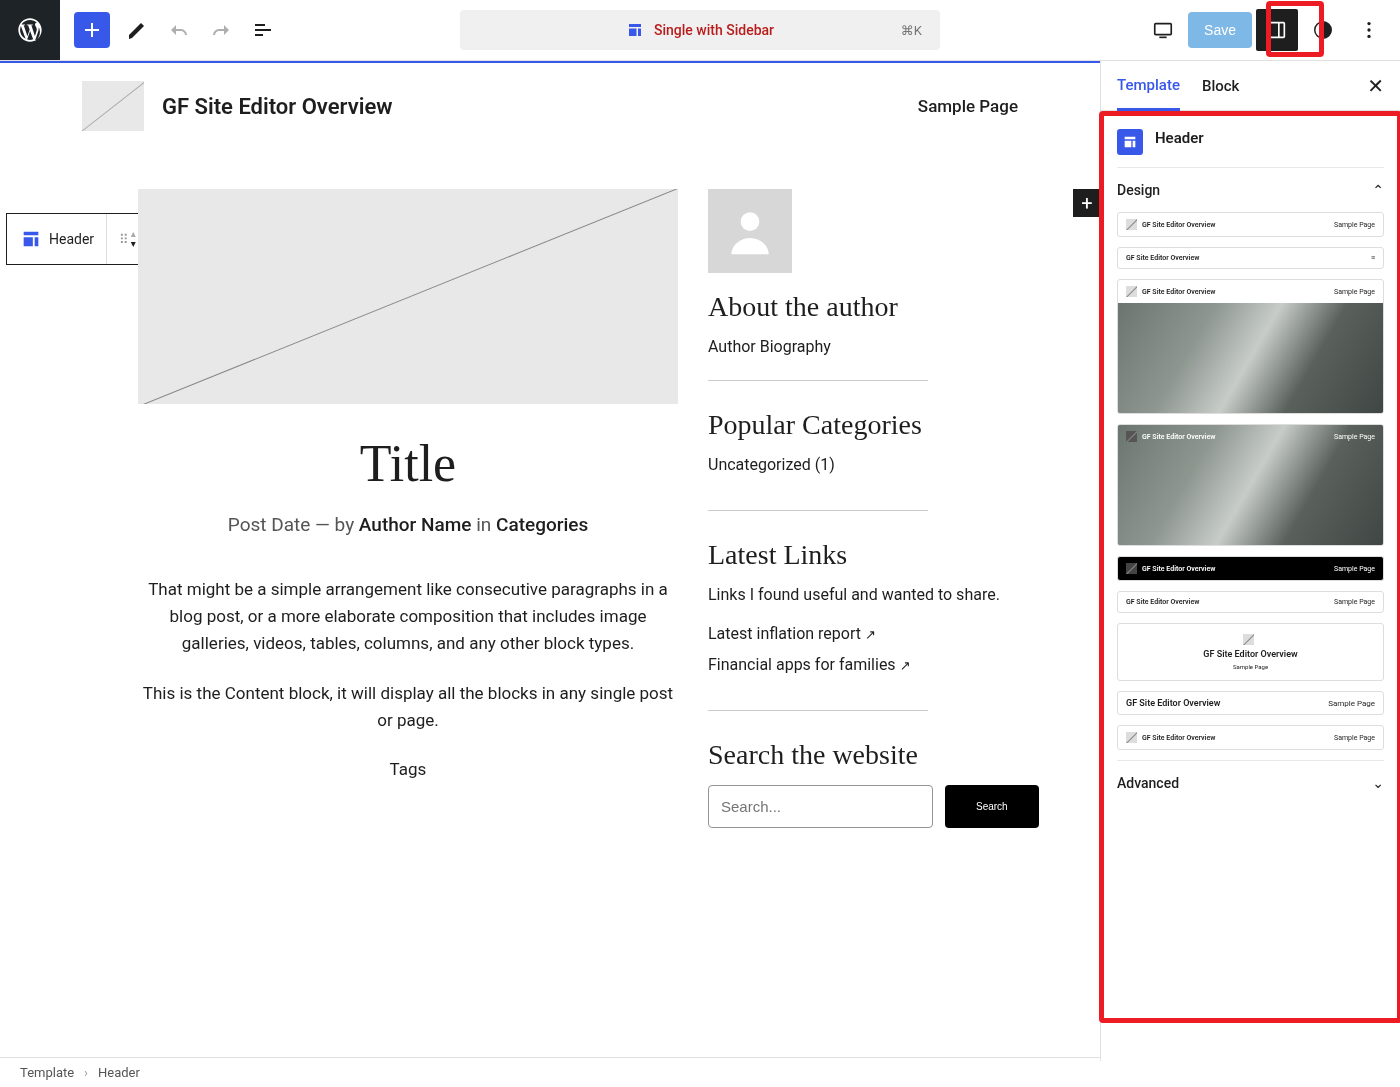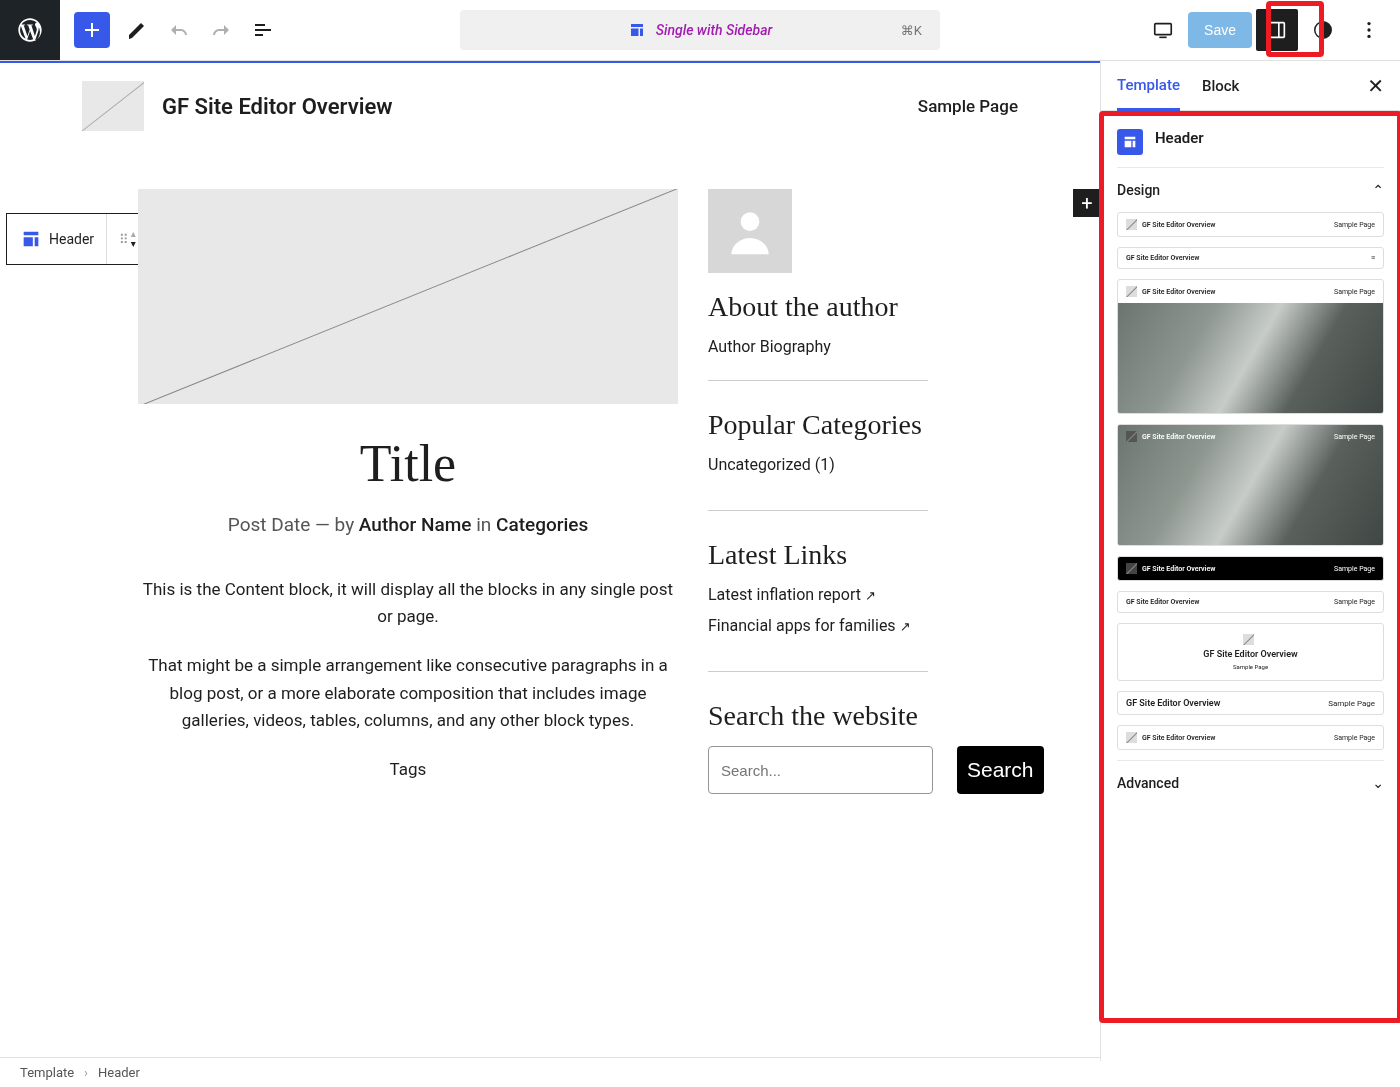--- a/index.html
+++ b/index.html
@@ -7,21 +7,21 @@
 
 
 .topbar { height: 61px; display: flex; align-items: center; border-bottom: 1px solid #e0e0e0; position: relative; }
 .wp-logo { width: 60px; height: 60px; background: #1d2327; display: flex; align-items: center; justify-content: center; }
 .wp-logo svg { fill: #fff; }
 .tool-group { display: flex; align-items: center; gap: 0; padding-left: 8px; }
 .tool-btn { width: 42px; height: 42px; display: flex; align-items: center; justify-content: center; border: none; background: transparent; cursor: pointer; border-radius: 2px; }
 .tool-btn.add { background: #3858e9; color: #fff; width: 36px; height: 36px; margin: 0 6px; border-radius: 4px; }
 .tool-btn svg { width: 24px; height: 24px; }
 .doc-btn { position: absolute; left: 50%; transform: translateX(-50%); background: #f0f0f0; height: 40px; border-radius: 4px; display: flex; align-items: center; padding: 0 18px; gap: 10px; width: 480px; justify-content: center; }
-.doc-btn .label { color: #a21caf; font-weight: 500; font-size: 14px; font-style: italic; }
+.doc-btn .label { color: #b91c1c; font-weight: 500; font-size: 14px; }
 .doc-btn .kbd { position: absolute; right: 18px; color: #757575; font-size: 13px; }
 .right-tools { position: absolute; right: 10px; display: flex; align-items: center; gap: 4px; }
 .save-btn { background: #7eb8e6; color: #fff; padding: 10px 16px; border: none; border-radius: 4px; font-size: 14px; }
 .icon-btn { width: 42px; height: 42px; border: none; background: transparent; display: flex; align-items: center; justify-content: center; cursor: pointer; border-radius: 2px; }
 .icon-btn.pressed { background: #1e1e1e; color: #fff; }
 .red-highlight-1 { position: absolute; border: 5px solid #ed1c24; border-radius: 4px; pointer-events: none; }
 
 
 .main { display: flex; height: 1000px; }
 .canvas-wrap { flex: 1; border-top: 2px solid #3858e9; position: relative; overflow: hidden; }
@@ -54,23 +54,23 @@
 .content-p { font-size: 17px; line-height: 1.6; margin-bottom: 22px; }
 
 .sidebar-col { flex: 1; padding-top: 0px; }
 .avatar { width: 84px; height: 84px; background: #d7d7d7; border-radius: 0; display: flex; align-items: center; justify-content: center; margin-bottom: 18px; }
 .avatar svg { fill: #fff; }
 .sb-h { font-family: Georgia, serif; font-size: 28px; font-weight: 400; margin-bottom: 14px; }
 .sb-p { font-size: 16px; margin-bottom: 20px; }
 .sb-hr { border: none; border-top: 1px solid #ccc; margin: 24px 0 28px; width: 220px; }
 .sb-link { font-size: 16px; display: inline-block; margin-bottom: 12px; }
 .arrow { margin-left: 4px; }
-.search-row { display: flex; gap: 24px; margin-top: 14px; }
+.search-row { display: flex; gap: 12px; margin-top: 14px; }
 .search-input { flex: 0 0 180px; padding: 12px; border: 1px solid #949494; border-radius: 4px; font-size: 15px; }
-.search-btn { background: #000; color: #fff; border: none; padding: 12px 10px; border-radius: 4px; font-size: 21px; }
+.search-btn { background: #000; color: #fff; border: none; padding: 12px 31px; border-radius: 4px; font-size: 10px; }
 
 
 .settings { width: 300px; border-left: 1px solid #e0e0e0; display: flex; flex-direction: column; position: relative; }
 .red-highlight-2 { position: absolute; border: 5px solid #ed1c24; border-radius: 4px; pointer-events: none; z-index: 5; }
 .tabs { display: flex; border-bottom: 1px solid #e0e0e0; height: 50px; align-items: center; padding: 0 16px; }
 .tab { font-size: 15px; font-weight: 500; margin-right: 22px; padding-bottom: 14px; padding-top: 14px; }
 .tab.active { border-bottom: 3px solid #3858e9; color: #3858e9; margin-bottom: -1px; }
 .tab-close { margin-left: auto; font-size: 20px; cursor: pointer; }
 .panel-body { padding: 18px 16px; overflow-y: auto; flex: 1; }
 .panel-head { display: flex; align-items: flex-start; gap: 12px; margin-bottom: 12px; }
@@ -215,39 +215,40 @@
       </div>
     </div>
 
     <div class="content-row">
       <div class="content-main">
         <div class="featured-ph"></div>
         <h1 class="post-title">Title</h1>
         <div class="post-meta">
           <span>Post Date</span><span> — </span><span>by </span><span class="author">Author Name</span><span> in </span><span class="cats">Categories</span>
         </div>
+        <p class="content-p">That might be a simple arrangement like consecutive paragraphs in a blog post, or a more elaborate composition that includes image galleries, videos, tables, columns, and any other block types.</p>
         <p class="content-p">This is the Content block, it will display all the blocks in any single post or page.</p>
-        <p class="content-p">That might be a simple arrangement like consecutive paragraphs in a blog post, or a more elaborate composition that includes image galleries, videos, tables, columns, and any other block types.</p>
         <p class="content-p">Tags</p>
       </div>
 
       <div class="sidebar-col">
         <div class="avatar">
           <svg width="56" height="56" viewBox="0 0 24 24">
               <circle cx="12" cy="8" r="4"></circle>
               <path d="M4 22c0-4 4-7 8-7s8 3 8 7z"></path>
             </svg>
         </div>
         <h2 class="sb-h">About the author</h2>
         <p class="sb-p">Author Biography</p>
         <hr class="sb-hr">
         <h2 class="sb-h">Popular Categories</h2>
         <p class="sb-p"><a class="sb-link">Uncategorized</a><span> (1)</span></p>
         <hr class="sb-hr">
         <h2 class="sb-h">Latest Links</h2>
+        <p class="sb-p">Links I found useful and wanted to share.</p>
         <div><a class="sb-link">Latest inflation report</a><span class="arrow">↗</span></div>
         <div><a class="sb-link">Financial apps for families</a><span class="arrow">↗</span></div>
         <hr class="sb-hr">
         <h2 class="sb-h">Search the website</h2>
         <div class="search-row">
           <input class="search-input" placeholder="Search..." style="">
           <button class="search-btn">Search</button>
         </div>
       </div>
     </div>

